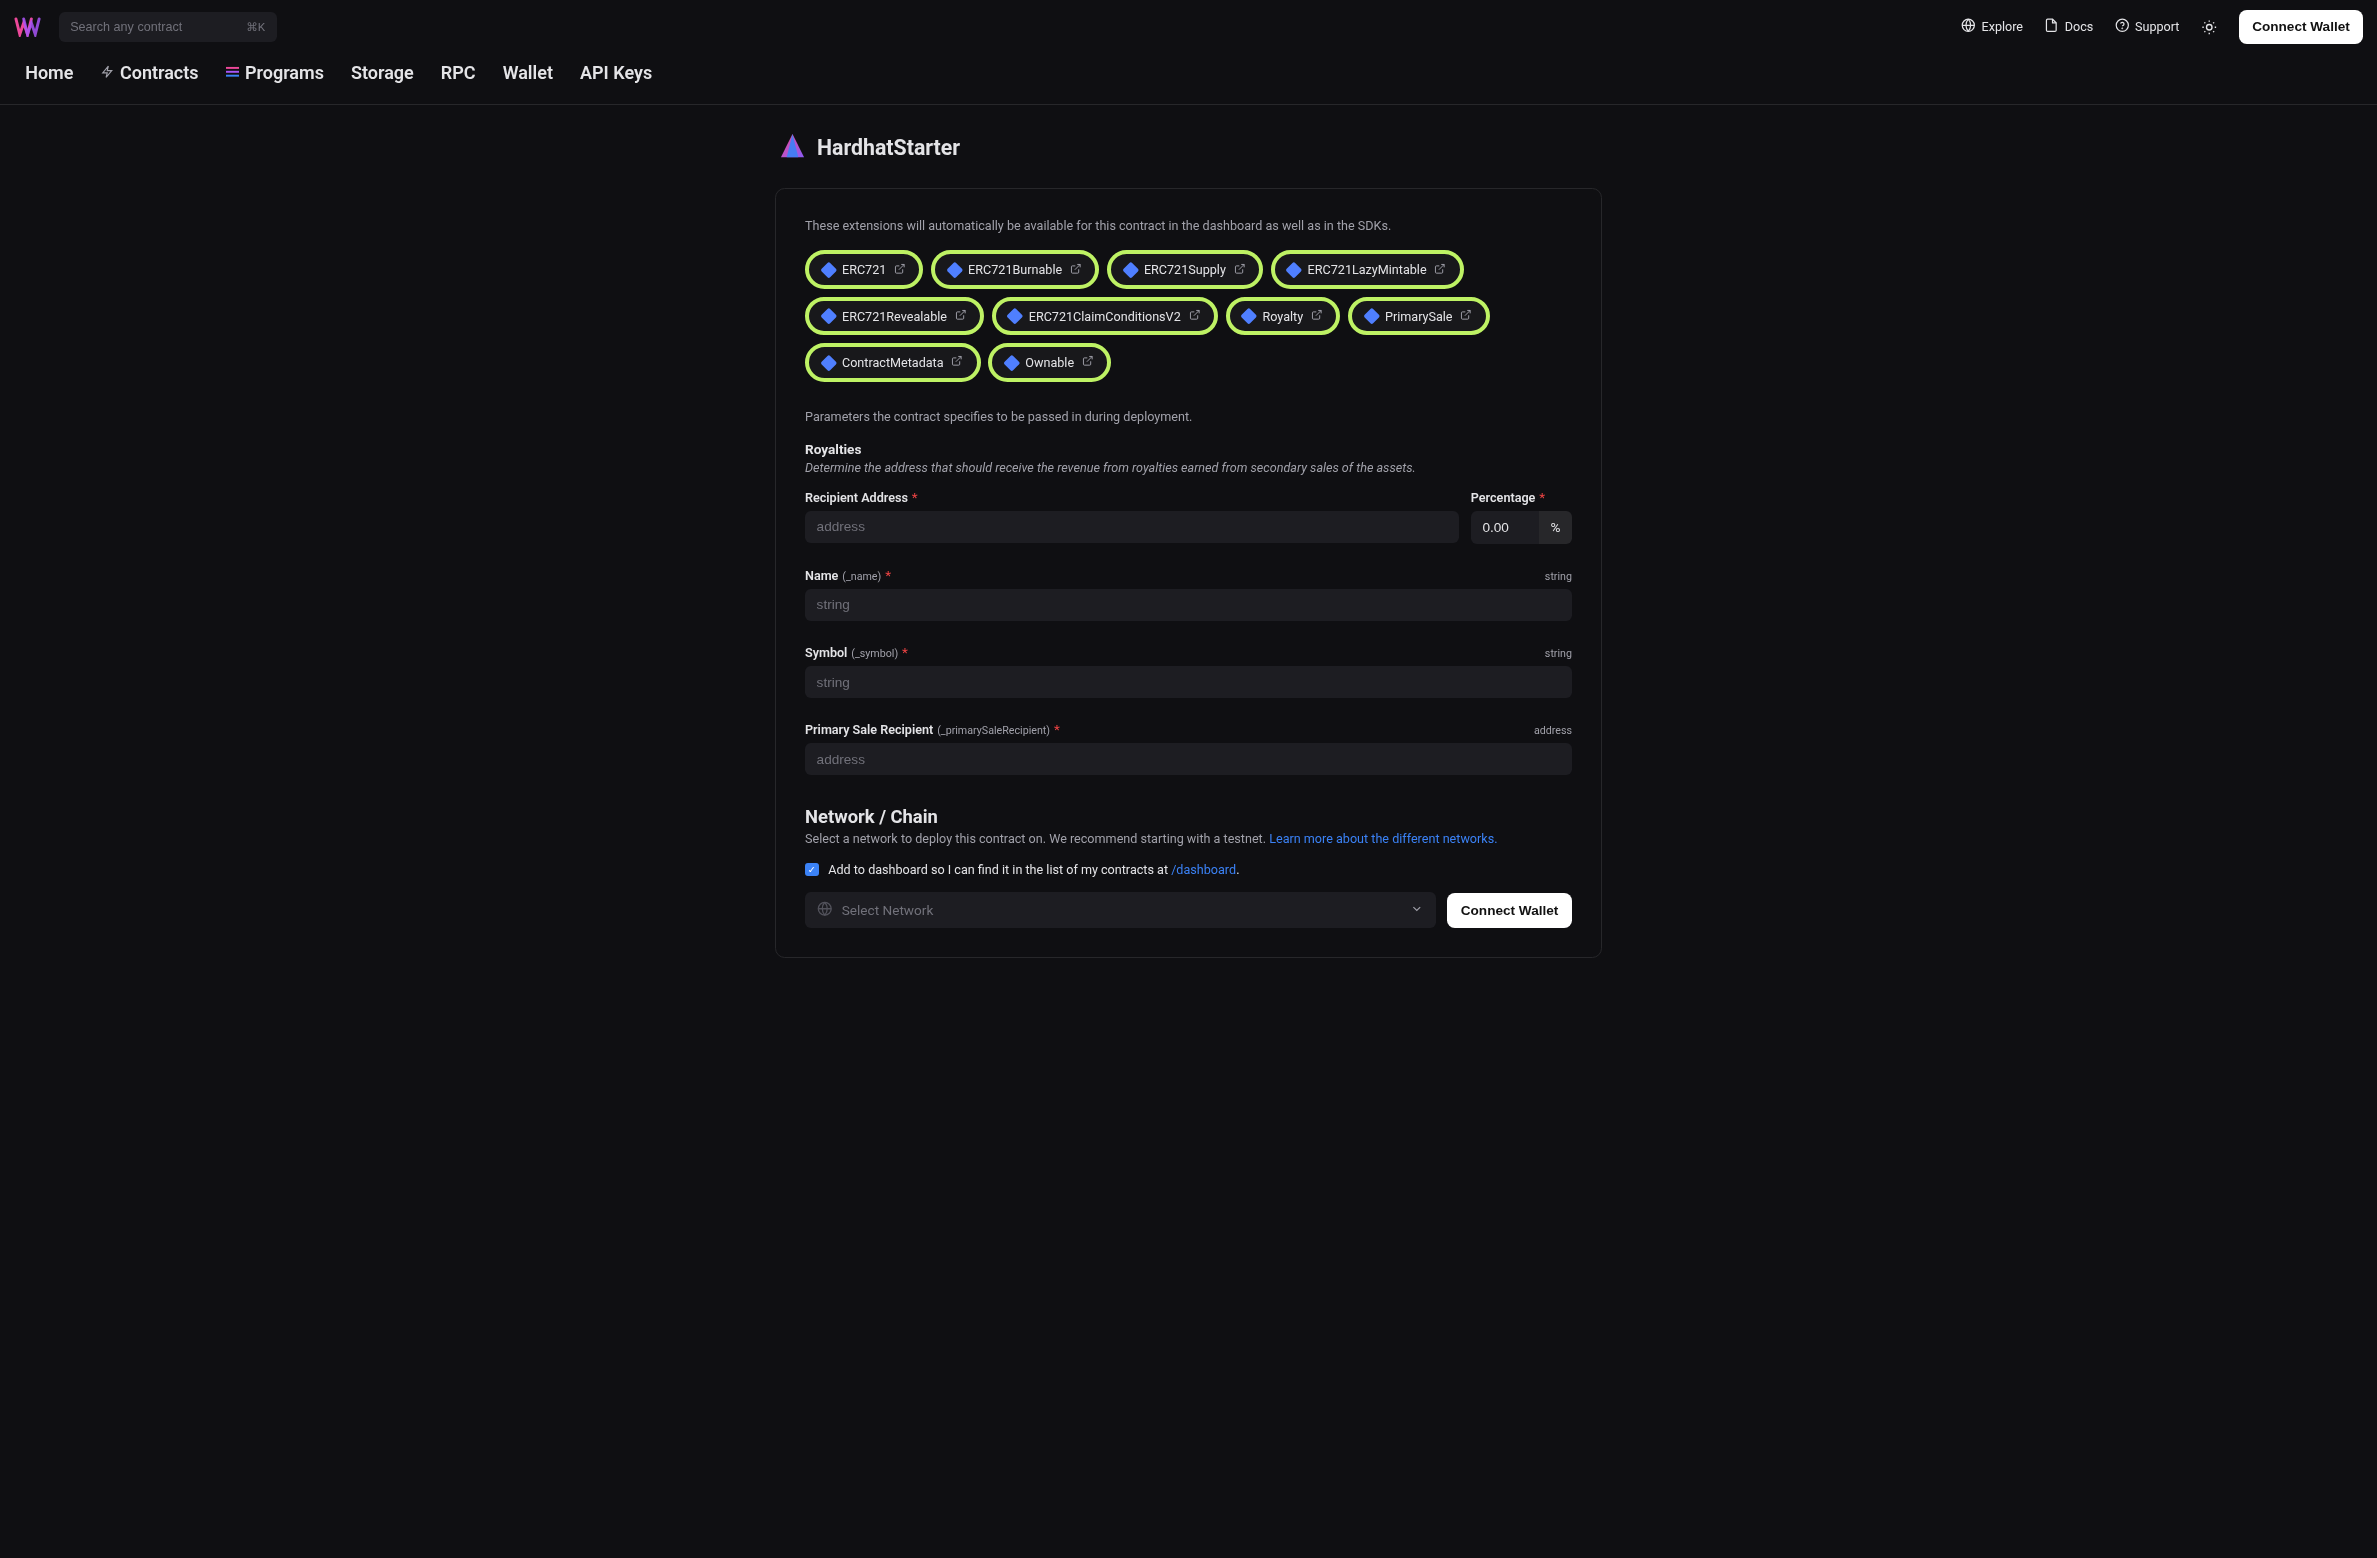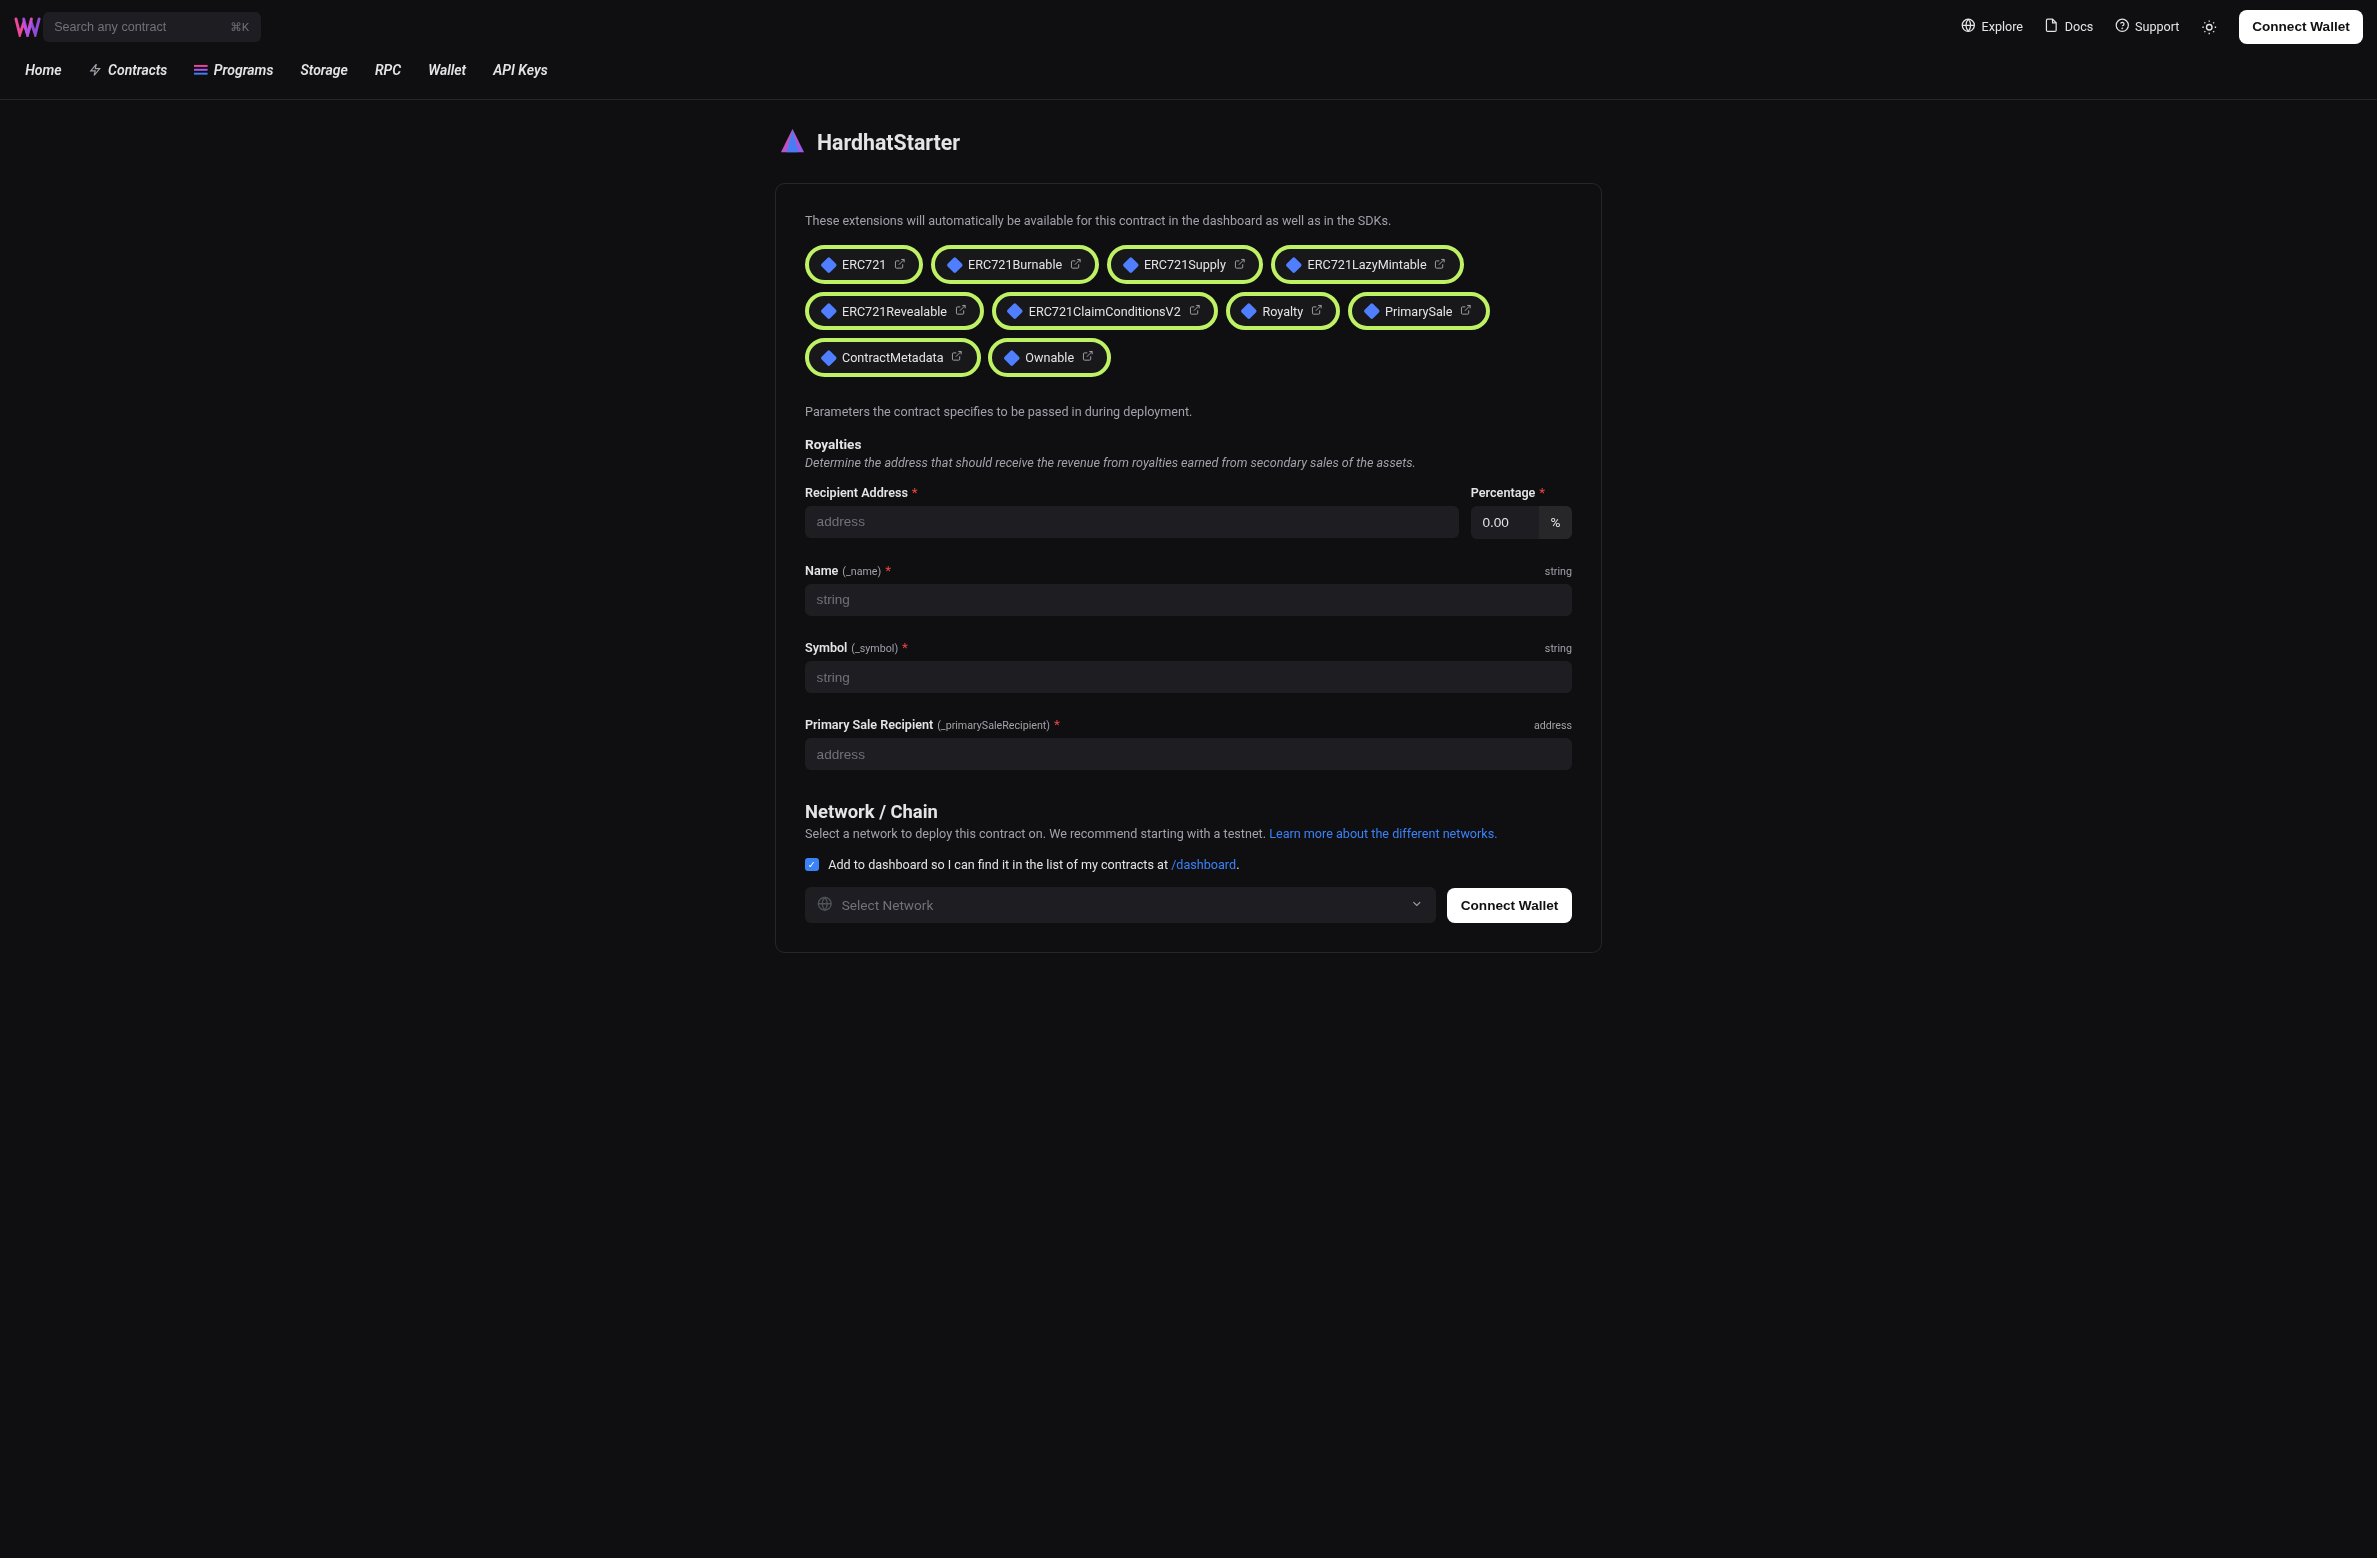--- a/index.html
+++ b/index.html
@@ -6,21 +6,21 @@
 body {
   background: #0f0f12;
   color: #e4e4e7;
   font-family: -apple-system, BlinkMacSystemFont, "Segoe UI", Roboto, sans-serif;
   font-size: 13.6px;
 }
 .header {
   display: flex;
   align-items: center;
   padding: 9.7px 13.6px;
-  gap: 0;
+  gap: 16px;
 }
 .logo {
   display: flex;
   align-items: center;
 }
 .search-box {
   background: #1d1d22;
   border-radius: 5.8px;
   padding: 7.8px 11.6px;
   display: flex;
@@ -68,28 +68,27 @@
   cursor: pointer;
 }
 .nav {
   display: flex;
   gap: 3.9px;
   padding: 0 13.6px 13.6px;
   border-bottom: 1px solid #27272a;
 }
 .nav-item {
   padding: 7.8px 11.6px;
-  font-size: 14px;
+  font-size: 18px;
   font-weight: 600;
   color: #e4e4e7;
   cursor: pointer;
   display: flex;
   align-items: center;
   gap: 5.8px;
-  font-style: italic;
 }
 .nav-icon { width: 13.6px; height: 13.6px; display: inline-flex; }
 .main {
   max-width: 827px;
   margin: 0 auto;
   padding: 29px 0 39px;
 }
 .title-row {
   display: flex;
   align-items: center;

